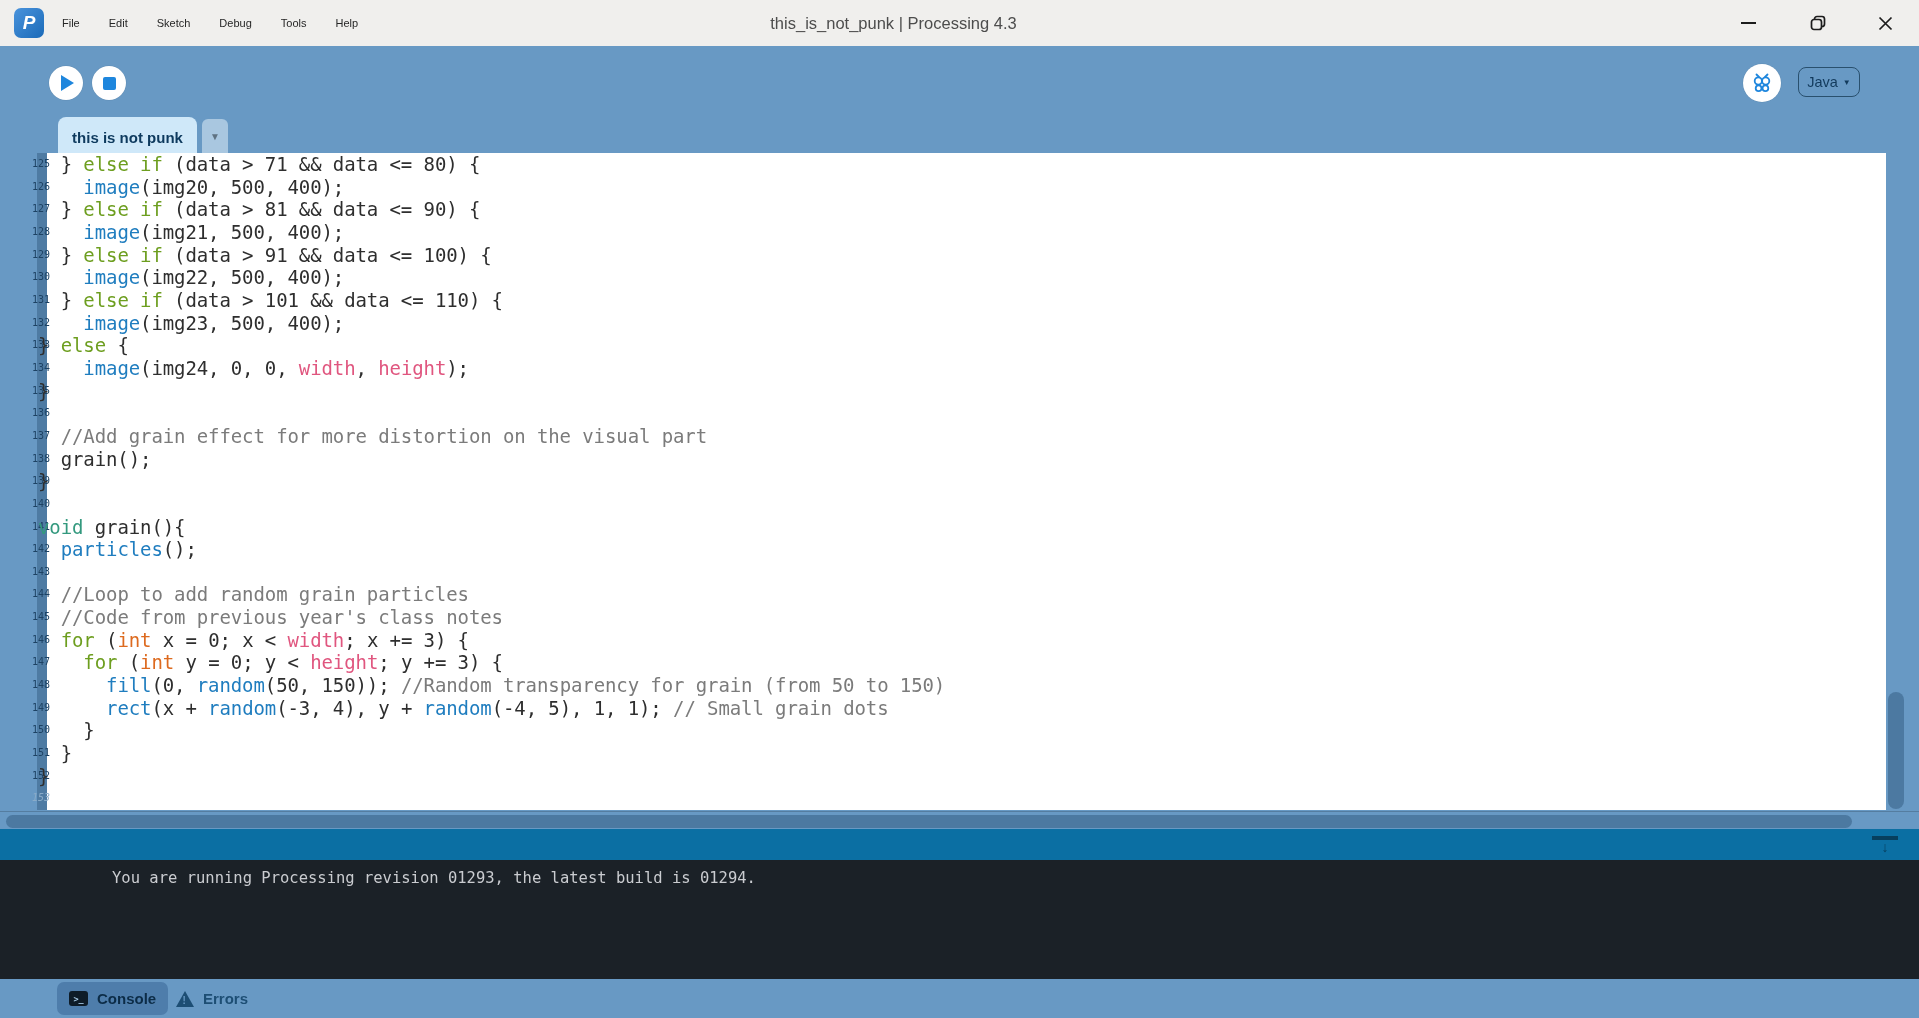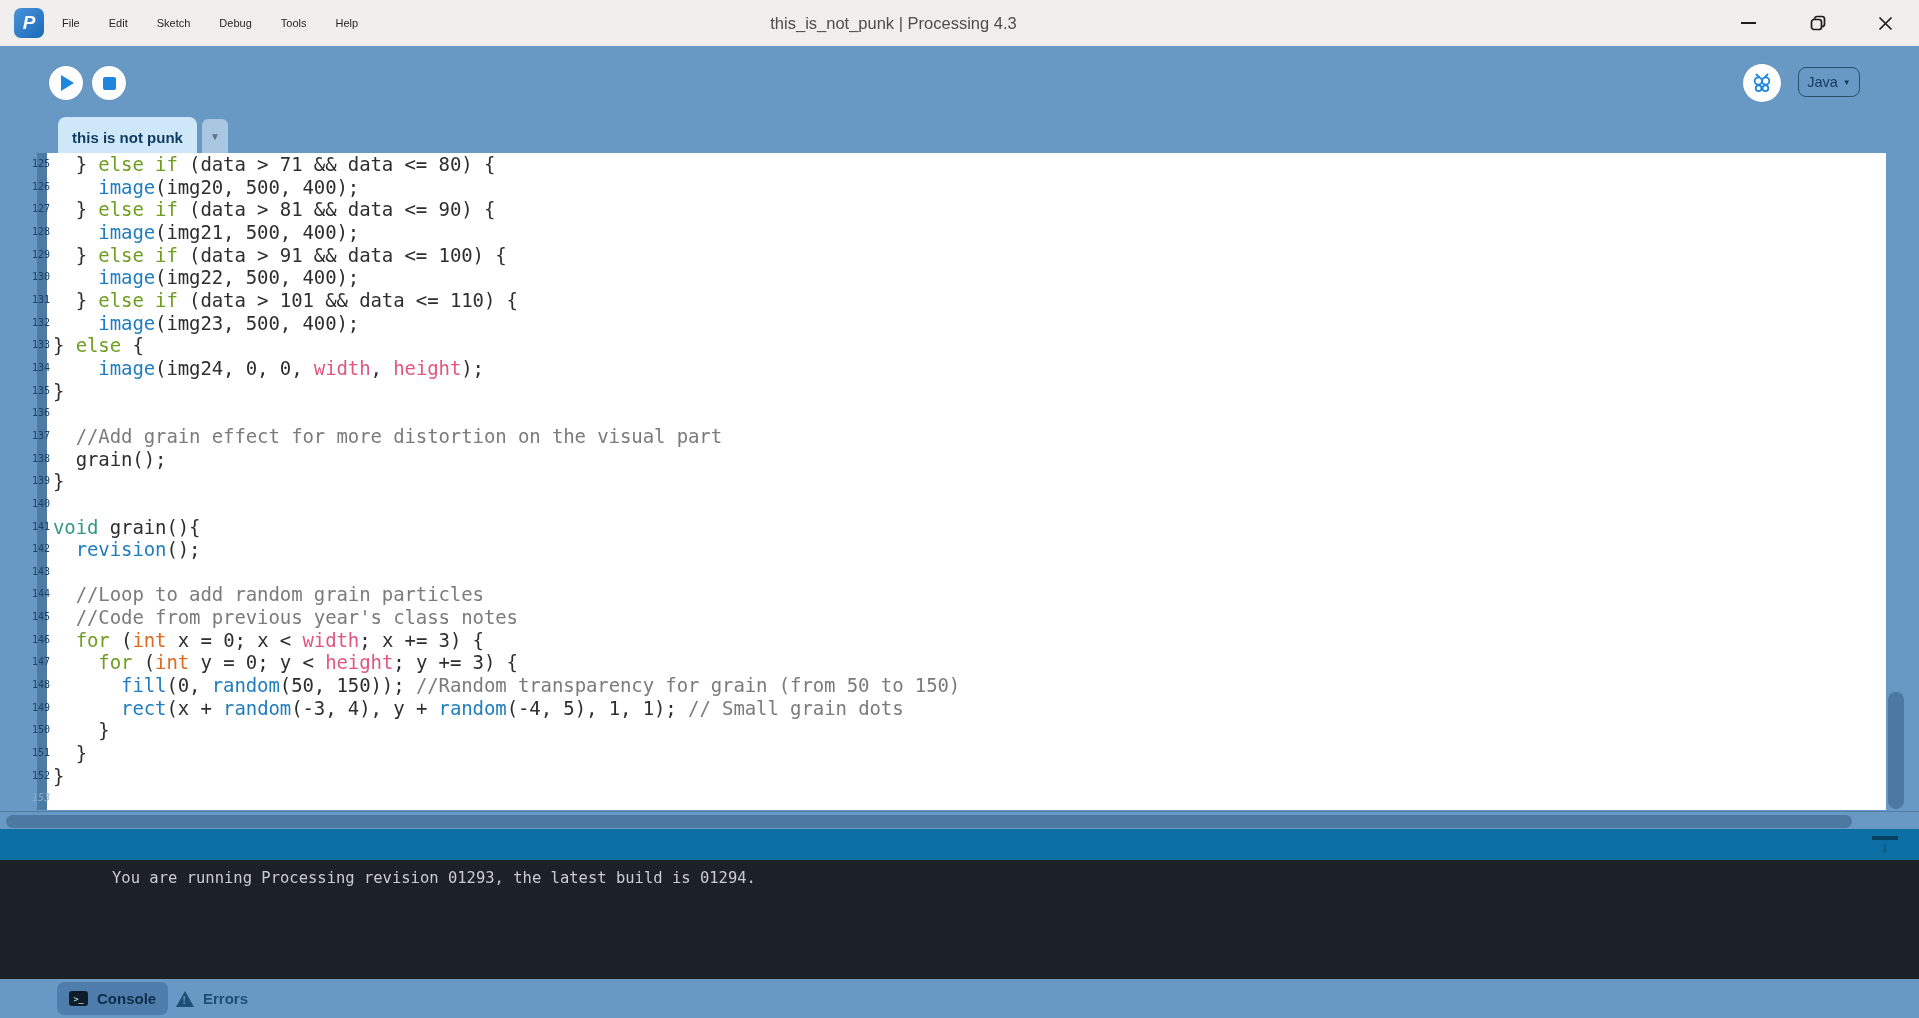--- a/index.html
+++ b/index.html
@@ -52,21 +52,21 @@
             color:#5f7282; font-size:10px; }
 
   
   .editor { position:absolute; left:0; top:153px; width:1886px; height:658px;
             font-family:"DejaVu Sans Mono", monospace; overflow:hidden; }
   .line { display:flex; height:22.66px;
           background:linear-gradient(to right, var(--frame) 0 37px, var(--gutter_strip) 37px 47px, var(--editor_bg) 47px); }
   .ln { width:37px; padding-right:5px; text-align:right; font-size:10px;
         line-height:22.66px; color:var(--gutter_num); flex:none;padding-left:32px; }
   .ln.faded { color:var(--gutter_num_faded);font-style:italic; }
-  .codetxt { white-space:pre; font-size:19px; line-height:22.4px; padding-left:16px;
+  .codetxt { white-space:pre; font-size:19px; line-height:22.4px; padding-left:1px;
              color:var(--pl); letter-spacing:-0.1px; }
   .tok-kw{color:var(--kw);} .tok-fn{color:var(--fn);} .tok-ty{color:var(--ty);}
   .tok-it{color:var(--it);} .tok-sp{color:var(--sp);} .tok-cm{color:var(--cm);} .tok-pl{color:var(--pl);}
 
   
   .vthumb { position:absolute; left:1888px; top:692px; width:16px; height:117px;
             border-radius:8px; background:var(--thumb); }
   .hscroll { position:absolute; left:0; top:811px; width:1919px; height:18px;
              border-top:1px solid rgba(0,0,0,0.18); }
   .hthumb { position:absolute; left:6px; top:3px; width:1846px; height:13px;
@@ -221,21 +221,21 @@
       <div class="line">
         <span class="ln">140</span>
         <span class="codetxt"></span>
       </div>
       <div class="line">
         <span class="ln">141</span>
         <span class="codetxt"><span class="tok-ty">void</span><span class="tok-pl"> grain(){</span></span>
       </div>
       <div class="line">
         <span class="ln">142</span>
-        <span class="codetxt"><span class="tok-pl">  </span><span class="tok-fn">revision</span><span class="tok-pl">();</span></span>
+        <span class="codetxt"><span class="tok-pl">  </span><span class="tok-fn">particles</span><span class="tok-pl">();</span></span>
       </div>
       <div class="line">
         <span class="ln">143</span>
         <span class="codetxt"></span>
       </div>
       <div class="line">
         <span class="ln">144</span>
         <span class="codetxt"><span class="tok-pl">  </span><span class="tok-cm">//Loop to add random grain particles</span></span>
       </div>
       <div class="line">

